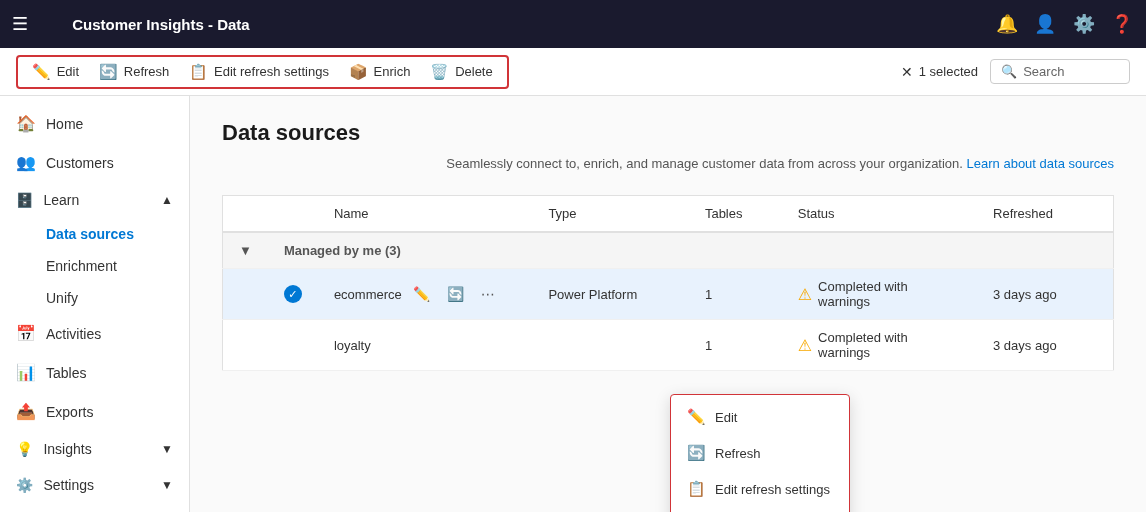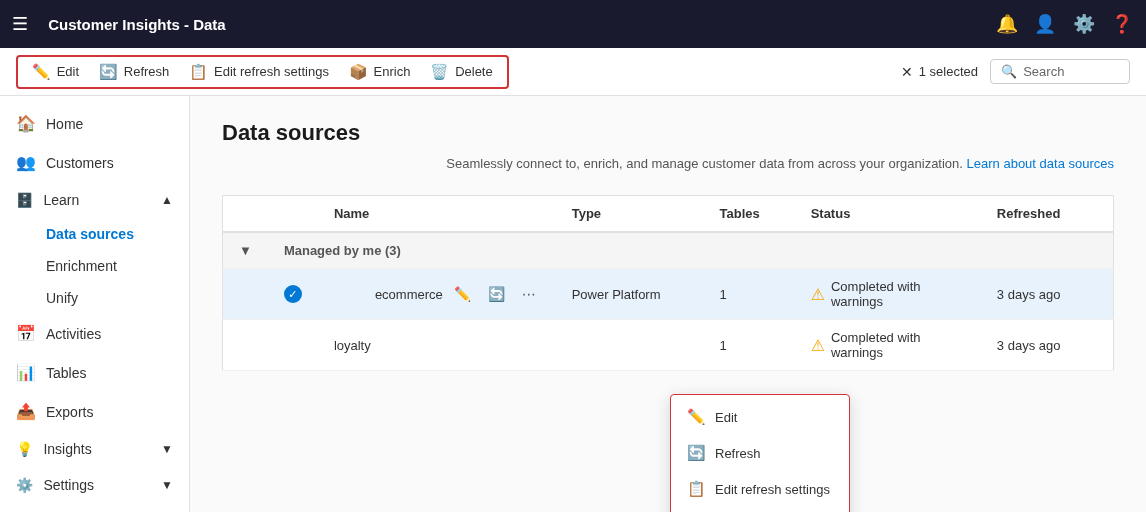--- a/index.html
+++ b/index.html
@@ -9,21 +9,21 @@
     .top-nav {
       background: #1a1a2e;
       color: white;
       height: 48px;
       display: flex;
       align-items: center;
       padding: 0 12px;
       gap: 12px;
       flex-shrink: 0;
     }
-    .top-nav-title { font-size: 15px; font-weight: 600; color: white; flex: 1; }
+    .top-nav-title { font-size: 15px; font-weight: 600; color: white; flex: 1; margin-left: 24px; }
     .top-nav-icons { display: flex; align-items: center; gap: 16px; }
     .top-nav-icon { color: #ccc; font-size: 18px; cursor: pointer; }
     .trial-badge { display: flex; flex-direction: column; align-items: flex-start; font-size: 11px; color: #ccc; line-height: 1.3; }
     .trial-badge span:first-child { color: #aaa; font-size: 10px; }
     .trial-badge span:last-child { color: white; font-weight: 600; font-size: 12px; }
     .hamburger { font-size: 18px; color: white; cursor: pointer; margin-right: 8px; }
 
     
     .toolbar {
       background: white;
@@ -98,21 +98,21 @@
       background: #fafafa;
       position: relative;
     }
     .page-title { font-size: 22px; font-weight: 600; color: #1a1a1a; margin-bottom: 10px; }
     .page-desc { font-size: 13px; color: #555; margin-bottom: 24px; text-align: right; }
     .page-desc a { color: #0078d4; text-decoration: none; }
 
     
     .data-table { width: 100%; border-collapse: collapse; background: white; border: 1px solid #e0e0e0; }
     .data-table th {
-      text-align: left; font-size: 13px; font-weight: 700;
+      text-align: left; font-size: 13px; font-weight: 400;
       color: #333; padding: 10px 16px;
       border-bottom: 2px solid #e0e0e0;
       background: white;
     }
     .data-table td { padding: 10px 16px; font-size: 13px; color: #333; border-bottom: 1px solid #f0f0f0; }
     .data-table tr.selected td { background: #e8f2fd; }
     .section-header td { background: #f5f5f5; font-weight: 600; color: #555; font-size: 13px; }
     .col-check { width: 40px; }
     .col-expand { width: 30px; }
     .col-name { width: 220px; }
@@ -125,21 +125,21 @@
       width: 18px; height: 18px; border-radius: 50%; background: #0078d4;
       display: inline-flex; align-items: center; justify-content: center;
       color: white; font-size: 11px;
     }
     .status-warning { display: flex; align-items: center; gap: 6px; color: #333; }
     .status-success { display: flex; align-items: center; gap: 6px; color: #333; }
     .warn-icon { color: #f7a800; font-size: 16px; }
     .success-icon { color: #107c10; font-size: 16px; }
 
     
-    .row-actions { display: flex; align-items: center; gap: 8px; margin-left: 41px; }
+    .row-actions { display: flex; align-items: center; gap: 8px; }
     .row-action-btn { background: transparent; border: none; cursor: pointer; font-size: 14px; color: #555; padding: 4px; border-radius: 3px; }
 
     
     .context-menu {
       position: absolute;
       top: 298px;
       left: 480px;
       background: white;
       border: 1px solid #d13438;
       border-radius: 4px;

